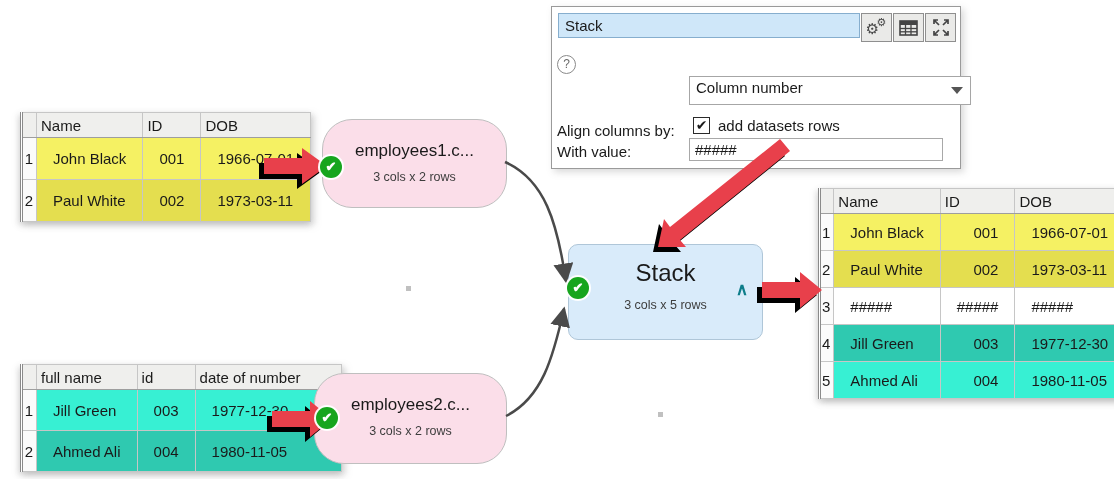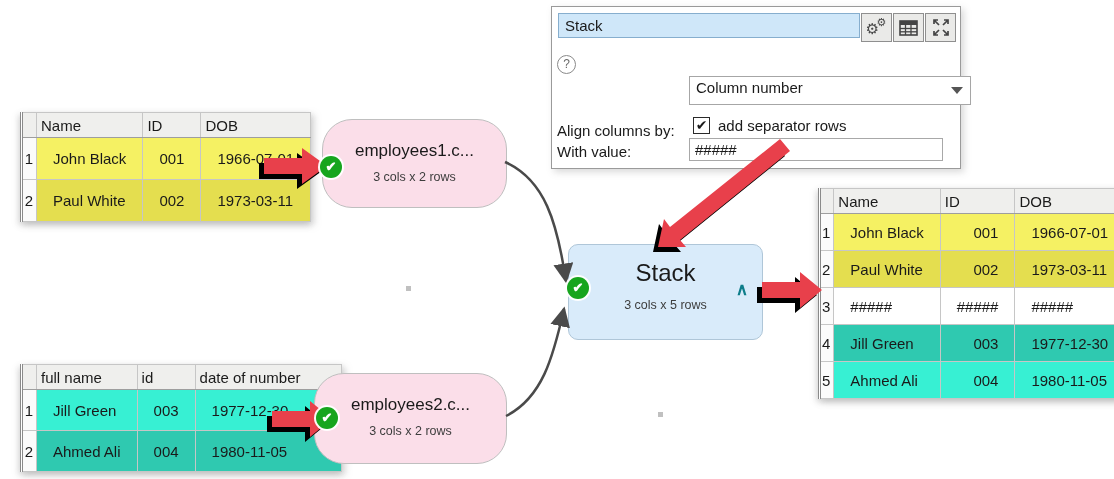--- a/index.html
+++ b/index.html
@@ -241,21 +241,21 @@
     </div>
     <div class="help-circle">?</div>
     <div id="align-label">Align columns by:</div>
     <div id="align-select">
       <span>Column number</span>
       <span class="dd-arrow"></span>
     </div>
     <div id="sep-checkbox">
       <span>✔</span>
     </div>
-    <div id="sep-label">add separator rows</div>
+    <div id="sep-label">add datasets rows</div>
     <div id="withvalue-label">With value:</div>
     <input id="withvalue-input" value="#####" style="">
   </div>
 
   <svg id="overlay" width="1114" height="479" viewBox="0 0 1114 479">
     <defs>
       <marker id="ah" markerWidth="9" markerHeight="9" refX="7" refY="4" orient="auto">
         <path d="M0,0 L8,4 L0,8 z" fill="#4a4a4a"></path>
       </marker>
     </defs>

